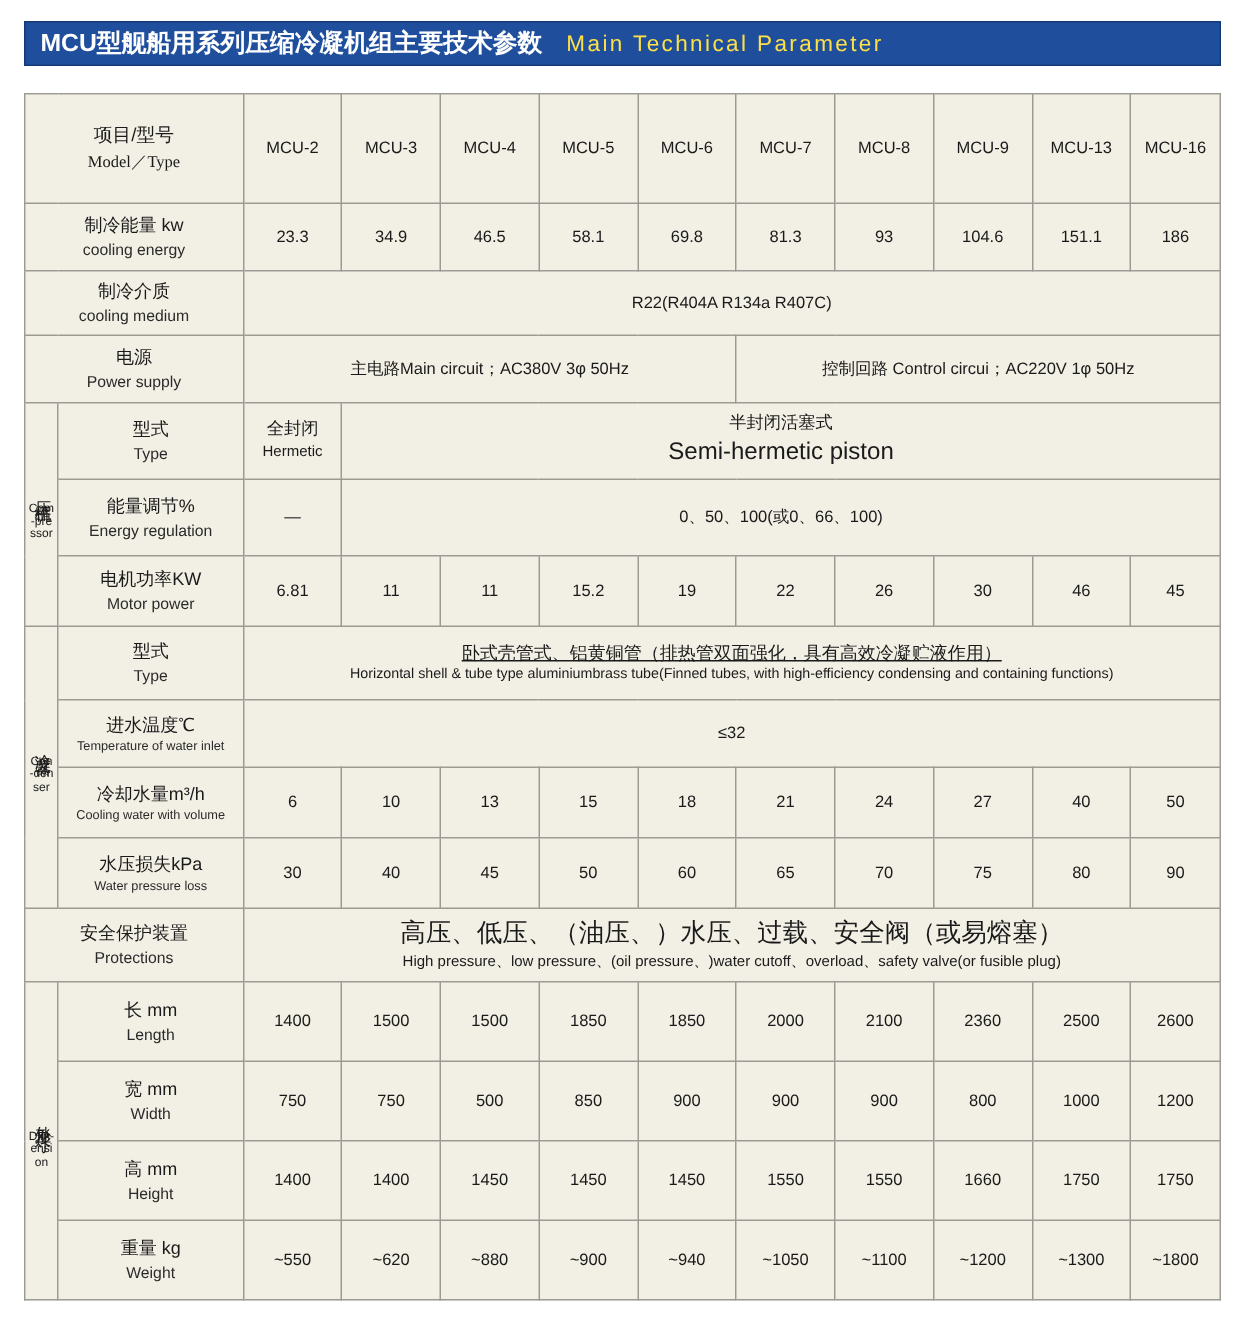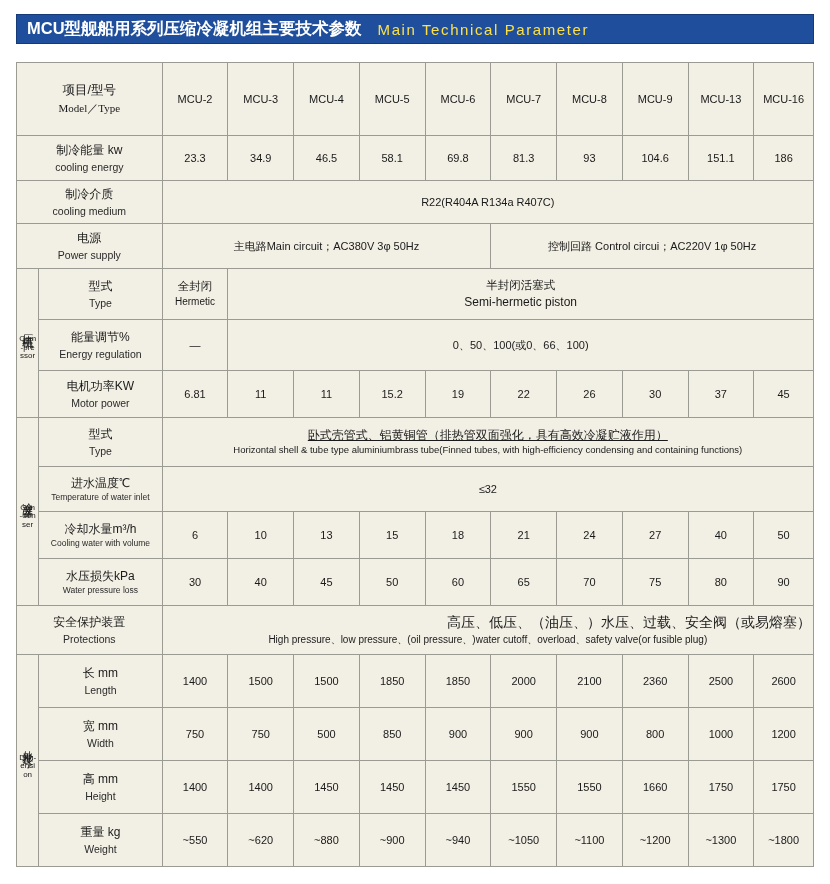--- a/index.html
+++ b/index.html
@@ -77,21 +77,21 @@
   .vgroup .ven{
     display:block;
     font-size:8px;
     margin-top:4px;
     line-height:1.05;
     word-break:break-all;
   }
   .nowrap{white-space:nowrap;}
   .wide-note .cn{font-size:12px;display:block;text-decoration:underline;}
   .wide-note .en{font-size:9.5px;display:block;margin-top:1px;}
-  .span-note .cn{font-size:14px;display:block;text-align:right;}
+  .span-note .cn{font-size:17px;display:block;}
   .span-note .en{font-size:10px;display:block;margin-top:1px;}
 </style>
 </head>
 <body>
 
 <div class="page">
 
   <div class="title-bar">
     <span class="title-cn">MCU型舰船用系列压缩冷凝机组主要技术参数</span>
     <span class="title-en">Main  Technical  Parameter</span>
@@ -173,21 +173,21 @@
       <td class="lbl" style="height:44px">
         <span class="cn">型式</span>
         <span class="en">Type</span>
       </td>
       <td>
         <span class="cn" style="display:block;font-size:11.5px">全封闭</span>
         <span class="en" style="display:block;font-size:10px">Hermetic</span>
       </td>
       <td colspan="9">
         <span class="cn" style="display:block;font-size:11.5px">半封闭活塞式</span>
-        <span class="en" style="display:block;font-size:12px">Semi-hermetic piston</span>
+        <span class="en" style="display:block;font-size:16px">Semi-hermetic piston</span>
       </td>
     </tr>
 
     <tr>
       <td class="lbl" style="height:44px">
         <span class="cn">能量调节%</span>
         <span class="en">Energy regulation</span>
       </td>
       <td>—</td>
       <td colspan="9">0、50、100(或0、66、100)</td>
@@ -199,21 +199,21 @@
         <span class="en">Motor power</span>
       </td>
       <td>6.81</td>
       <td>11</td>
       <td>11</td>
       <td>15.2</td>
       <td>19</td>
       <td>22</td>
       <td>26</td>
       <td>30</td>
-      <td>37</td>
+      <td>46</td>
       <td>45</td>
     </tr>
 
     <tr>
       <td rowspan="4" class="vgroup">
         <span class="vcn">冷凝器</span>
         <span class="ven">Con-denser</span>
       </td>
       <td class="lbl" style="height:42px">
         <span class="cn">型式</span>

